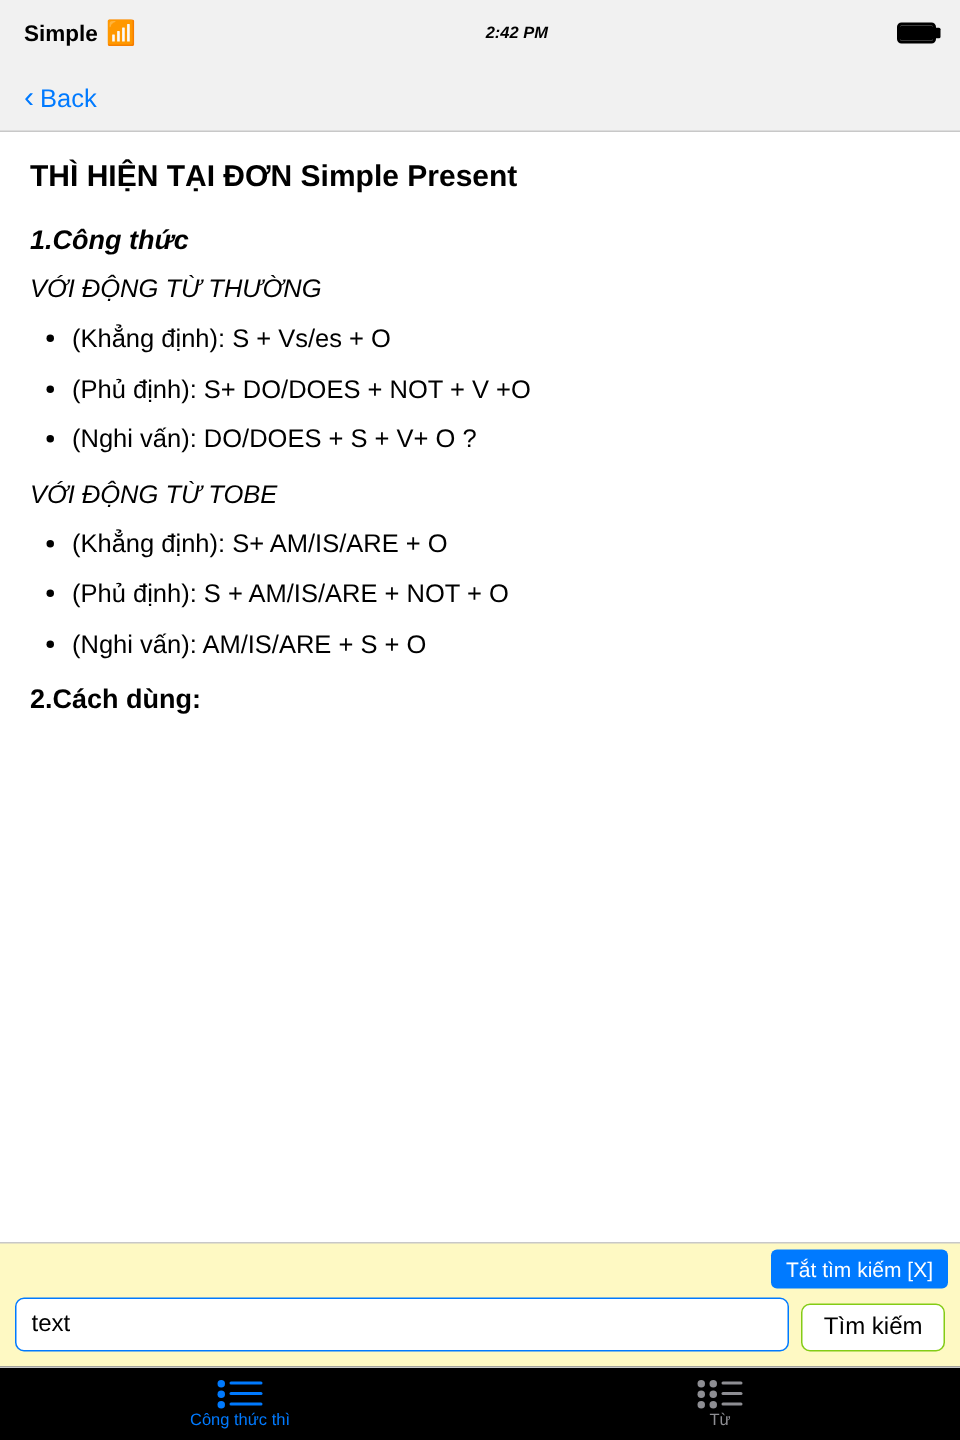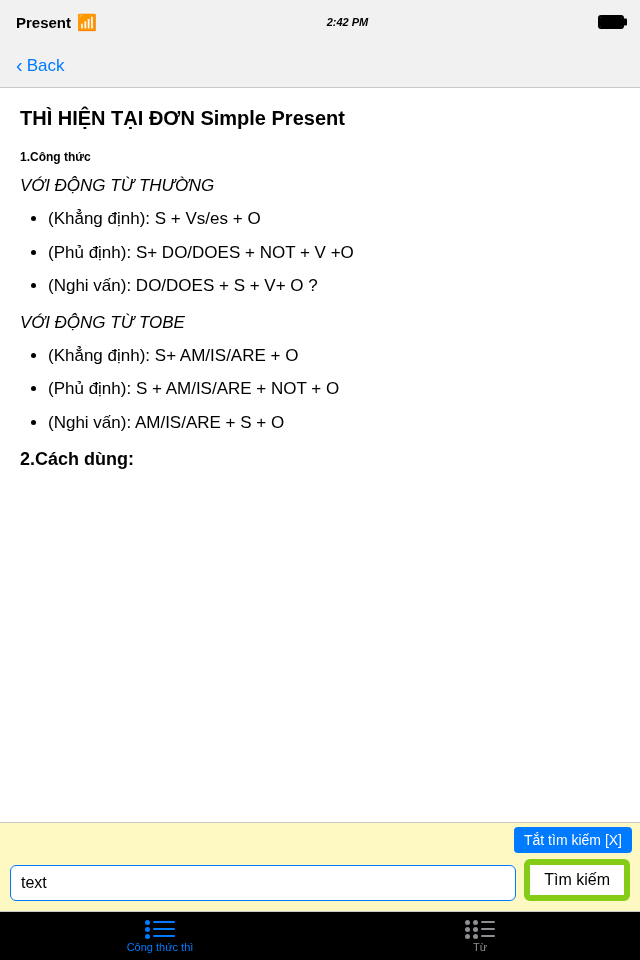--- a/index.html
+++ b/index.html
@@ -97,23 +97,24 @@
     }
 
     .page-title {
       font-size: 20px;
       font-weight: bold;
       margin-bottom: 18px;
       line-height: 1.4;
     }
 
     .section-heading {
-      font-size: 12px;
+      font-size: 18px;
       font-weight: bold;
       margin-bottom: 12px;
+      font-style: italic;
     }
 
     .subtitle {
       font-style: italic;
       font-size: 17px;
       margin-bottom: 10px;
       margin-top: 6px;
     }
 
     .bullet-list {
@@ -174,21 +175,21 @@
       font-size: 16px;
       padding: 0 10px;
       outline: none;
     }
 
     .search-btn {
       background: #fff;
       color: #000;
       font-size: 16px;
       padding: 6px 14px;
-      border: 6px solid #84cc16;
+      border: 1px solid #84cc16;
       border-radius: 6px;
       cursor: pointer;
       white-space: nowrap;
     }
 
     
     .tab-bar {
       position: absolute;
       bottom: 0;
       left: 0;
@@ -249,21 +250,21 @@
 
     .line-gray {
       background: #8e8e93;
     }
   </style>
 </head>
 <body>
 
 <div class="status-bar">
   <div class="status-left">
-    <span>Present</span>
+    <span>Simple</span>
     <span style="font-size:16px;">📶</span>
   </div>
   <div class="status-center">2:42 PM</div>
   <div class="status-right">
     <div class="battery-icon">
       <div class="battery-fill"></div>
     </div>
   </div>
 </div>
 

